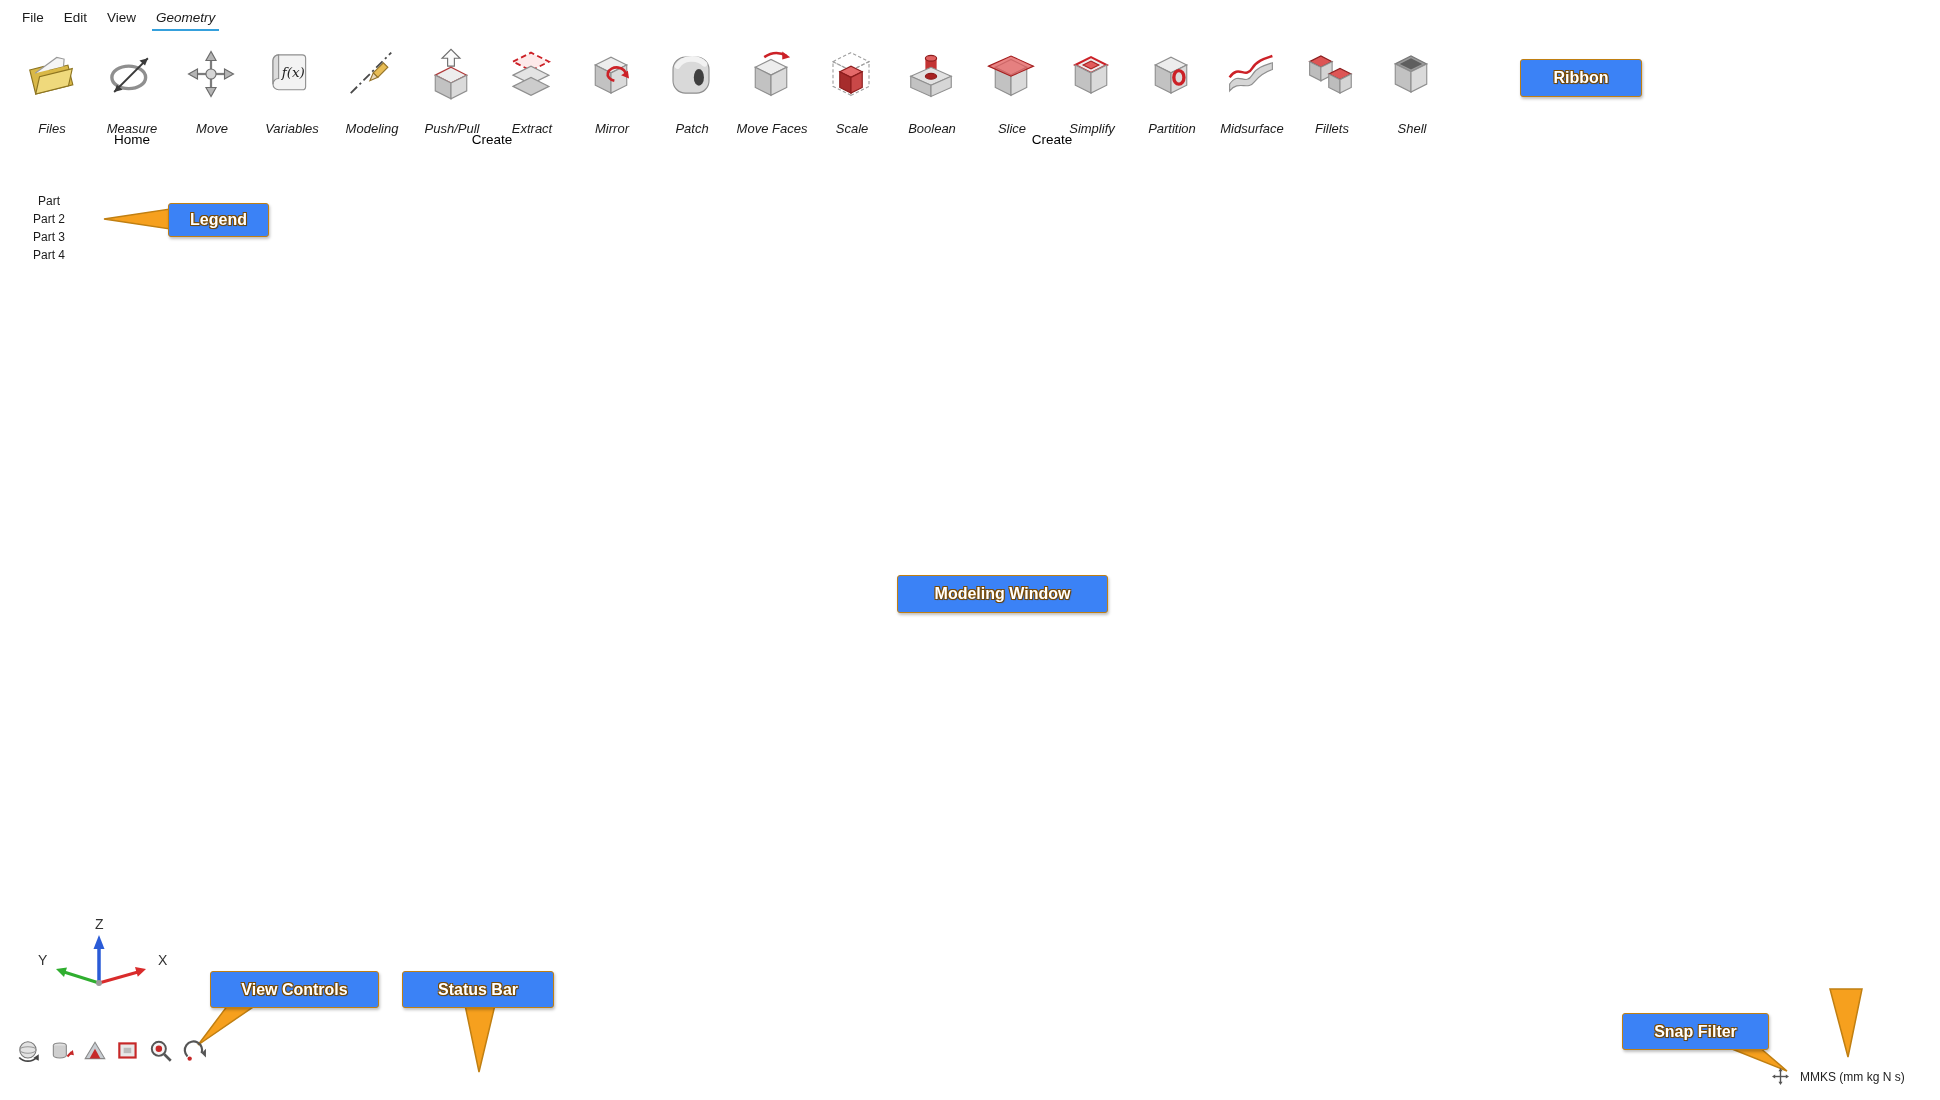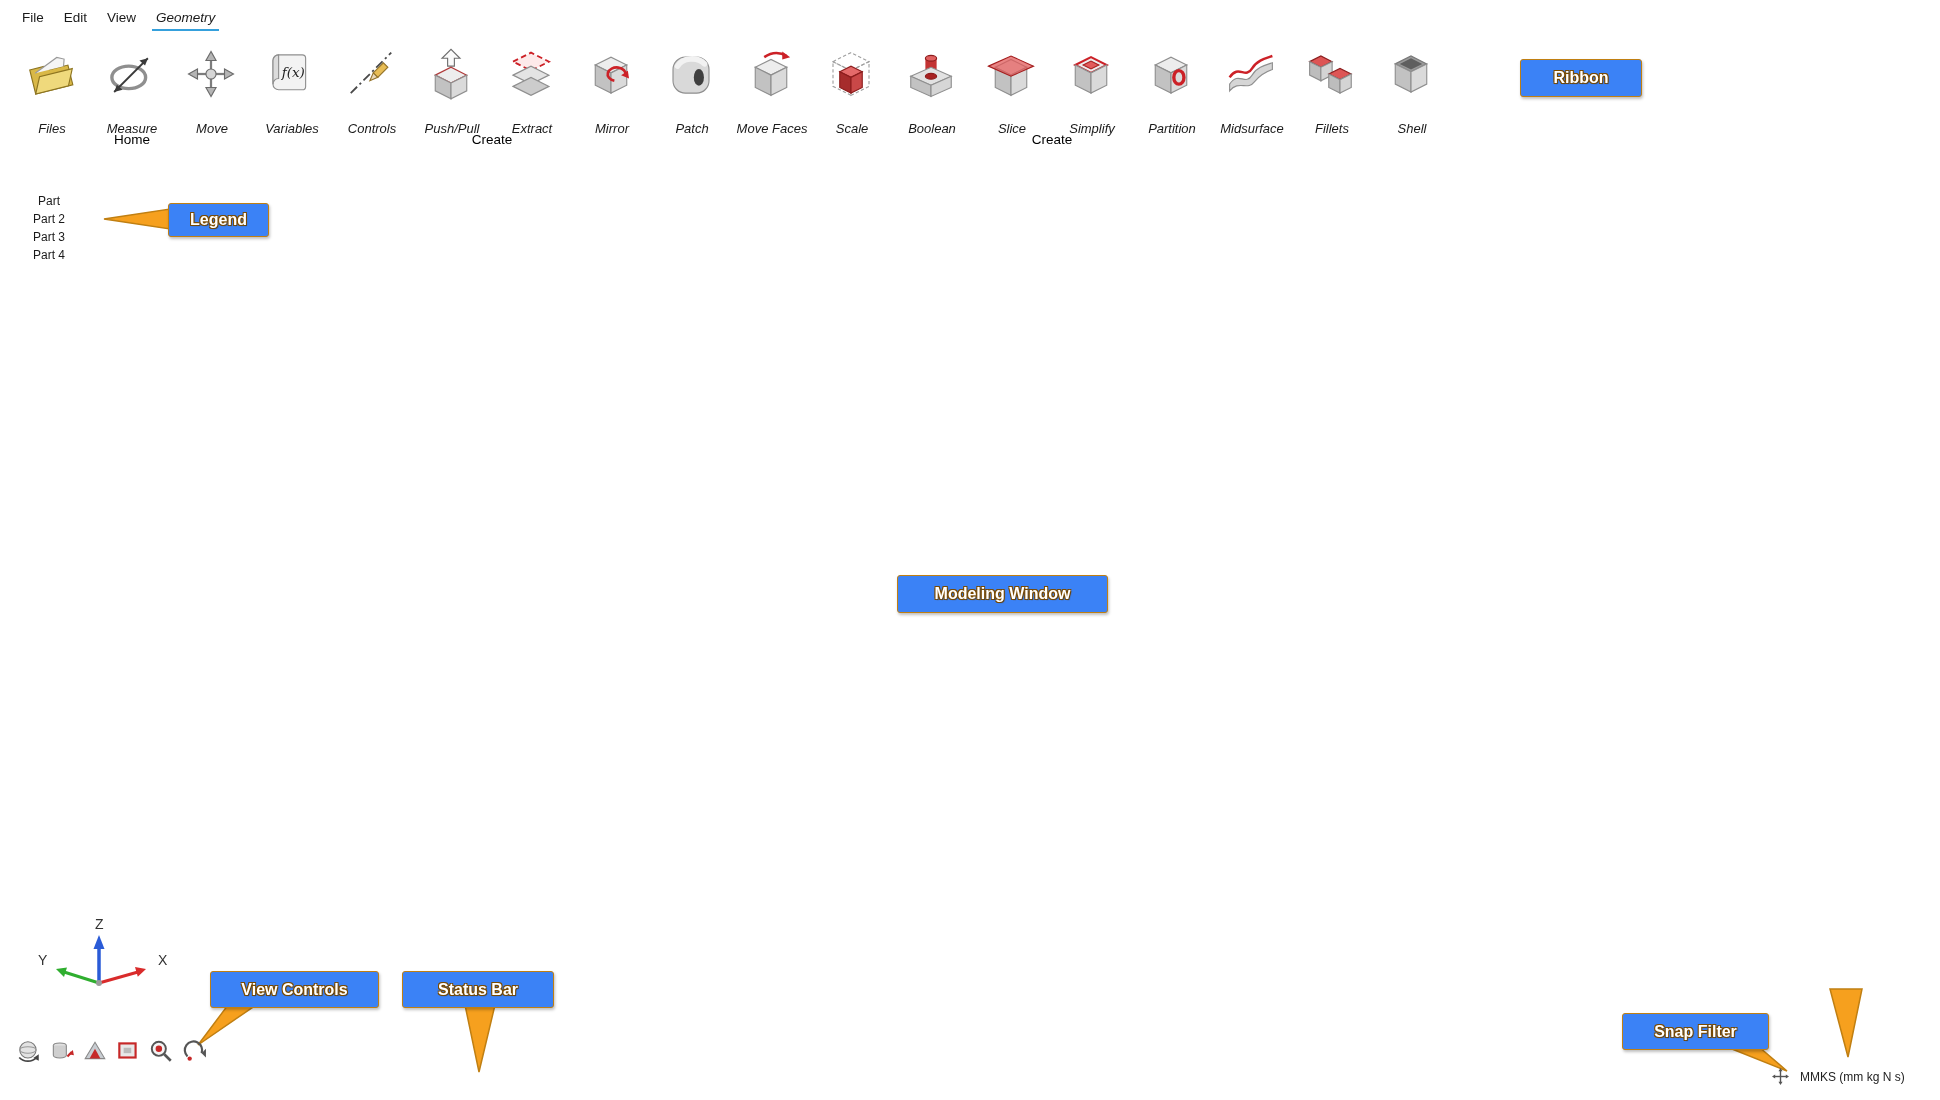--- a/index.html
+++ b/index.html
@@ -112,21 +112,21 @@
     </div>
 
     <div class="tool">
       <span class="ticon">
         <svg viewBox="0 0 48 48">
           <line x1="6" y1="41" x2="42" y2="5" stroke="#4a4a4a" stroke-width="1.6" stroke-dasharray="8 3 2 3"></line>
           <polygon points="26,23 35,14 39,18 30,27" fill="#e8bd55" stroke="#95742a"></polygon>
           <polygon points="26,23 30,27 23,30" fill="#e9d7b8" stroke="#95742a"></polygon>
         </svg>
       </span>
-      <span class="tlabel">Controls</span>
+      <span class="tlabel">Modeling</span>
     </div>
 
     <div class="tool">
       <span class="ticon">
         <svg viewBox="0 0 48 48">
           <path d="M21 17 v-7 h-5 l8 -8 8 8 h-5 v7 z" fill="#fafafa" stroke="#6e6e6e"></path>
           <polygon points="10,25 24,18 38,25 24,32" fill="#ededed" stroke="#b03a3a"></polygon>
           <polygon points="10,25 24,32 24,46 10,39" fill="#c2c2c2" stroke="#8f8f8f"></polygon>
           <polygon points="24,32 38,25 38,39 24,46" fill="#dadada" stroke="#8f8f8f"></polygon>
         </svg>

